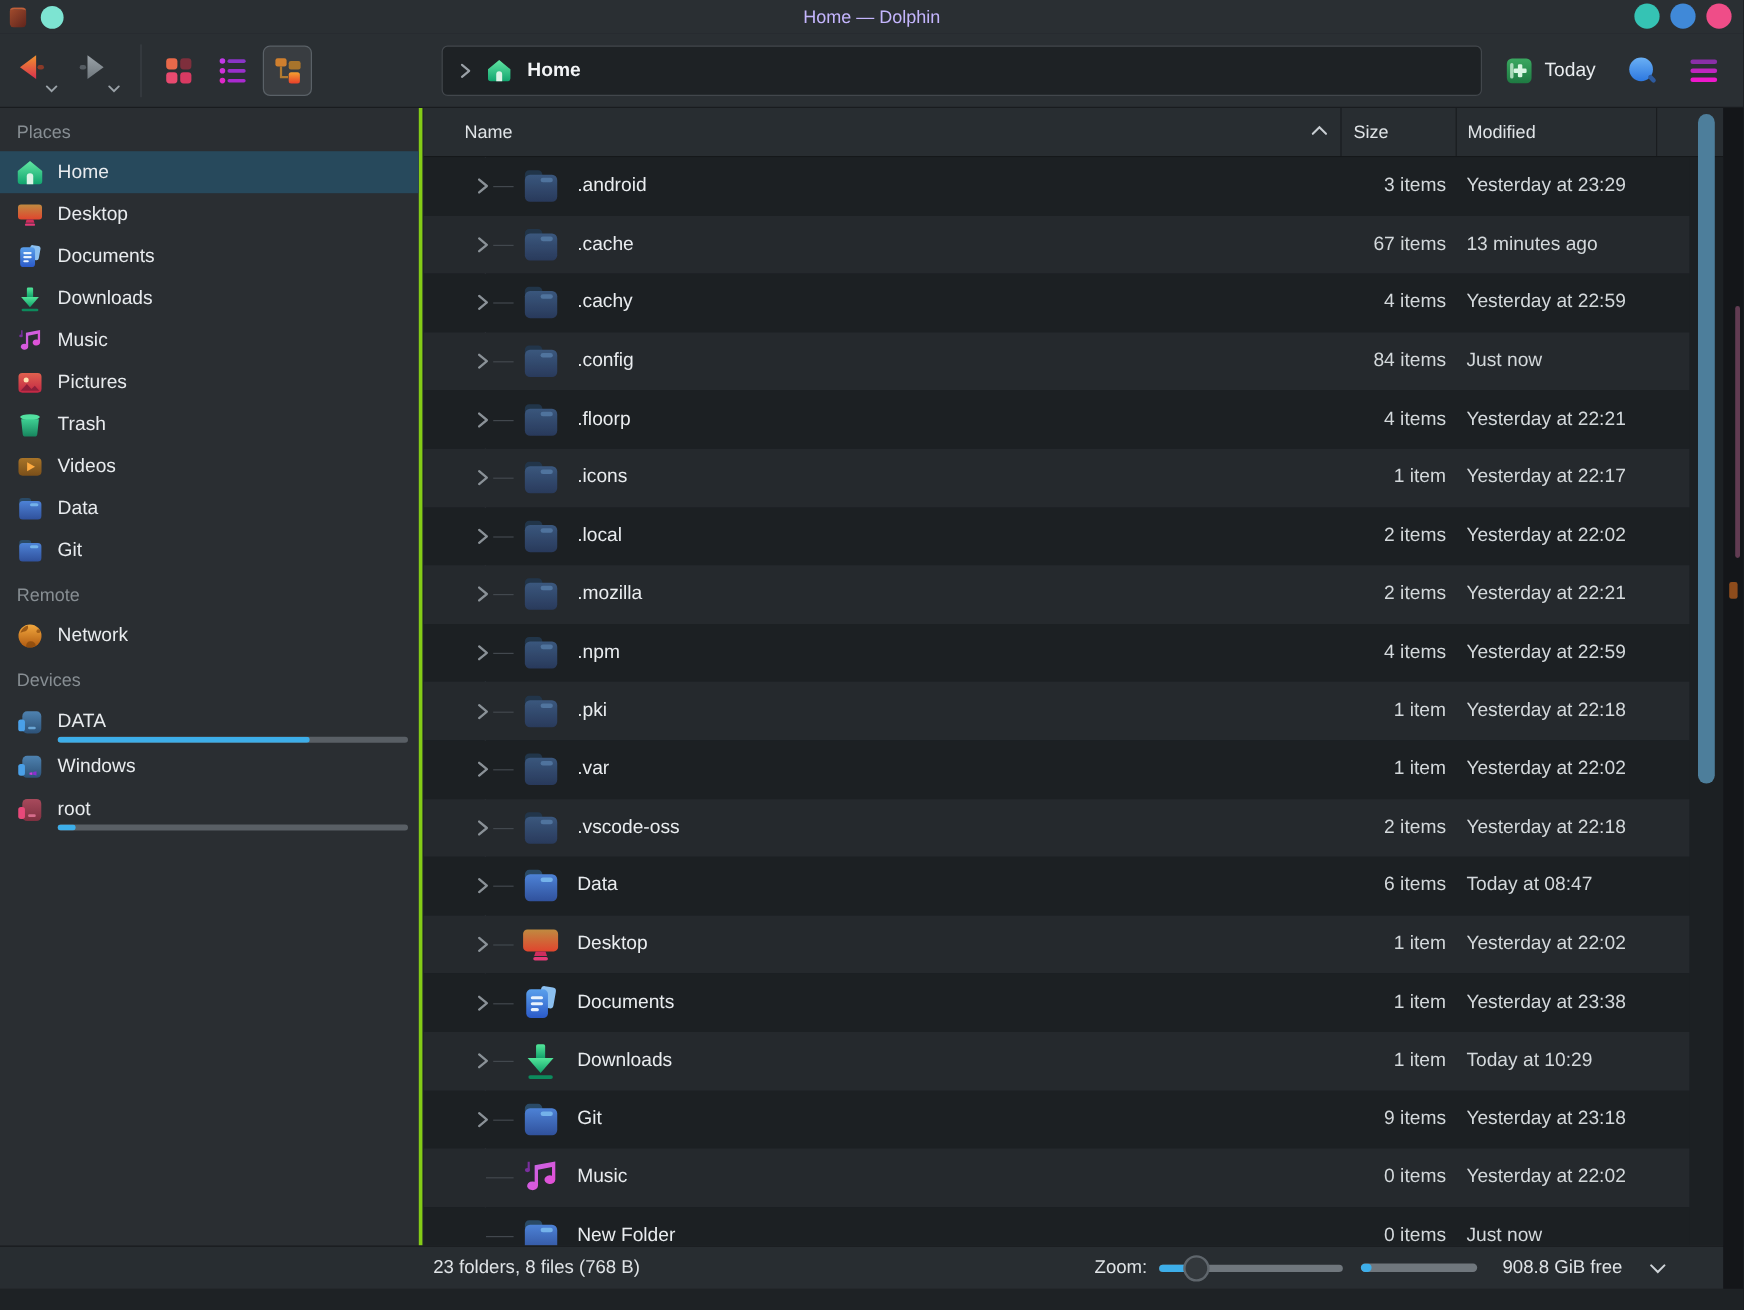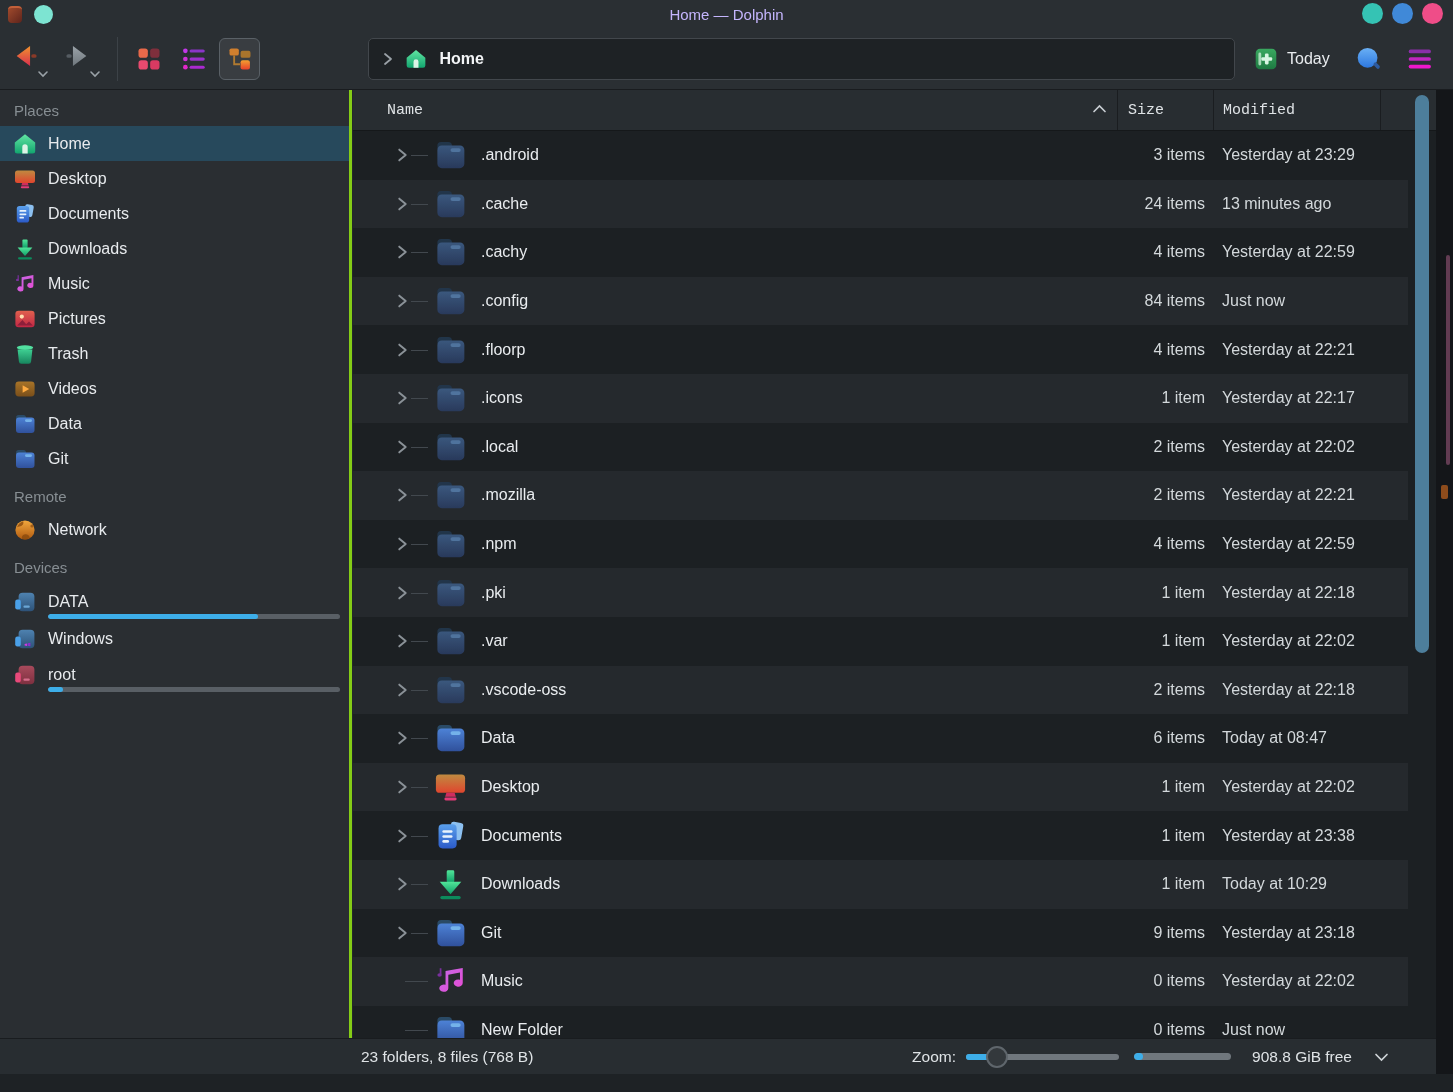--- a/index.html
+++ b/index.html
@@ -49,21 +49,21 @@
     padding-left:13px; gap:11px; font-size:16px; color:#e8ebee; }
   .side-item.with-usage { height:38px; }
   .side-item.selected { background:#27495c; }
   .side-icon { width:24px; height:24px; flex:none; }
   .usage { position:absolute; left:48px; right:9px; bottom:2px; height:5px;
     border-radius:2.5px; background:#595f65; overflow:hidden; }
   .usage-fill { height:100%; border-radius:2.5px; background:#3daee9; }
 
   .content { position:absolute; left:353px; top:0; width:1083px; height:100%; background:#1c2023; }
   .table-header { position:relative; height:41px; background:#282d31; border-bottom:1px solid #15181a;
-    display:flex; font-size:15px; color:#dfe3e6;font-family:Liberation Mono, monospace; }
+    display:flex; font-size:15px; color:#dfe3e6; }
   .hcell { display:flex; align-items:center; border-right:1px solid #1a1d20; }
   .hcell.name { width:765px; padding-left:34px; position:relative; }
   .hcell.size { width:96px; padding-left:10px; }
   .hcell.modified { width:167px; padding-left:9px; }
   .hcell.filler { flex:1; border-right:none; }
   .sort-ind { position:absolute; right:10px; top:14px; width:15px; height:10px; }
 
   .rows { position:absolute; top:41px; left:0; width:1055px; bottom:0; overflow:hidden; }
   .treeline { position:absolute; left:51px; top:0; bottom:8px; width:1px; background:#42484e; }
   .row { position:relative; height:48.6px; }
@@ -558,21 +558,21 @@
                     <stop offset="0" stop-color="#3d5c85"></stop>
                     <stop offset="1" stop-color="#2a3c60"></stop>
                   </linearGradient>
                 </defs>
                 <path d="M3 5.5a2.5 2.5 0 0 1 2.5-2.5h5a2.5 2.5 0 0 1 2.5 2.5v2h-10z" fill="#22374d"></path>
                 <rect x="3" y="5.5" width="18.5" height="15.5" rx="3" fill="url(#gfh)"></rect>
                 <rect x="12" y="7.3" width="7" height="2.6" rx="1.3" fill="#547ba8"></rect>
               </svg>
             </span>
             <span class="fname">.cache</span>
-            <span class="fsize">24 items</span>
+            <span class="fsize">67 items</span>
             <span class="fmod">13 minutes ago</span>
           </div>
           <div class="row odd has-exp">
             <span class="icon expander">
               <svg viewBox="0 0 10 14">
                 <path d="M2 2l6 5-6 5" stroke="currentColor" stroke-width="1.8" fill="none" stroke-linecap="round" stroke-linejoin="round"></path>
               </svg>
             </span>
             <span class="tick"></span>
             <span class="icon file-icon">

